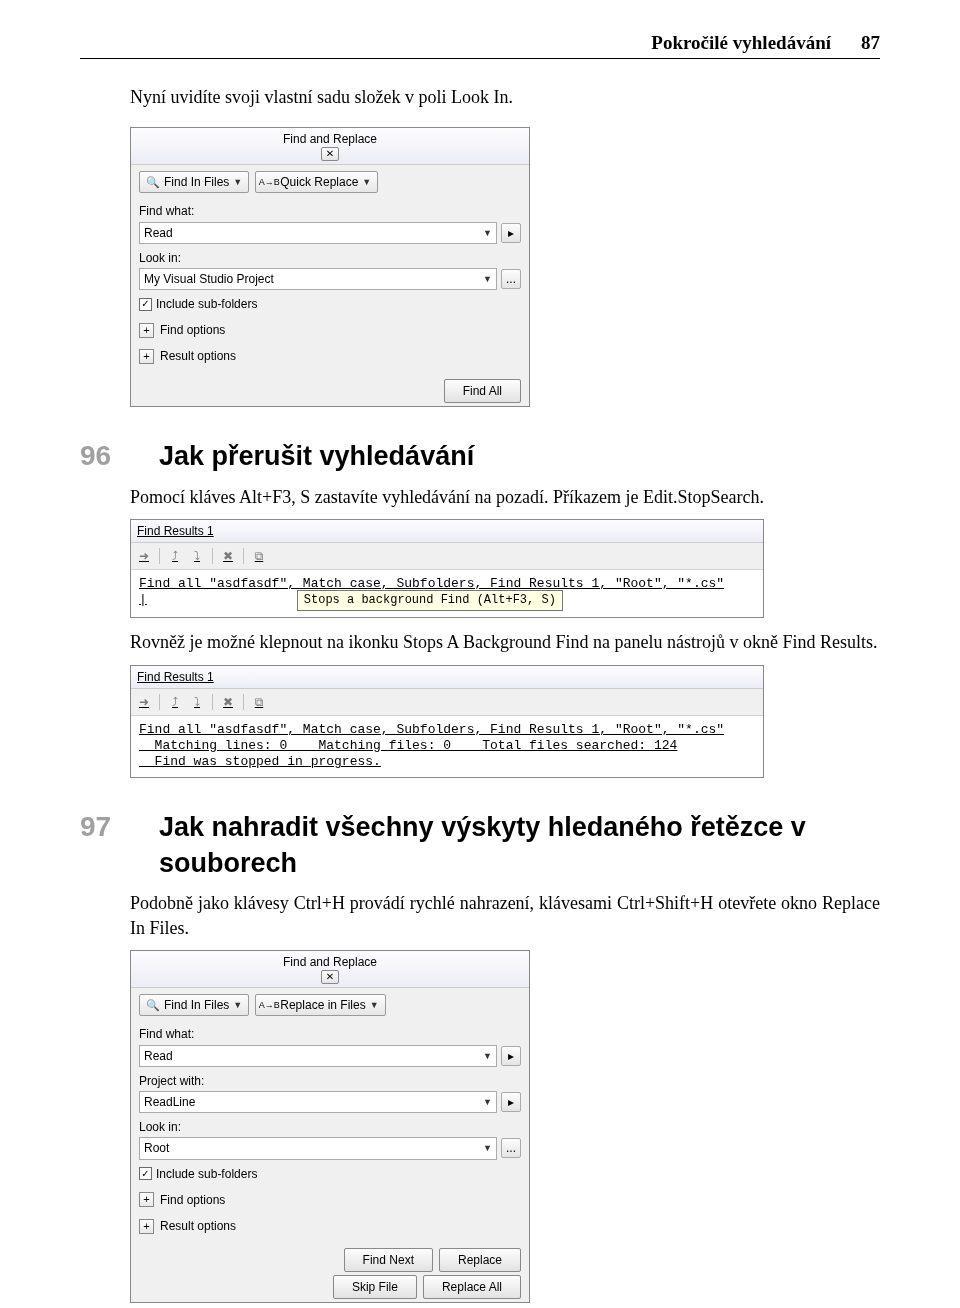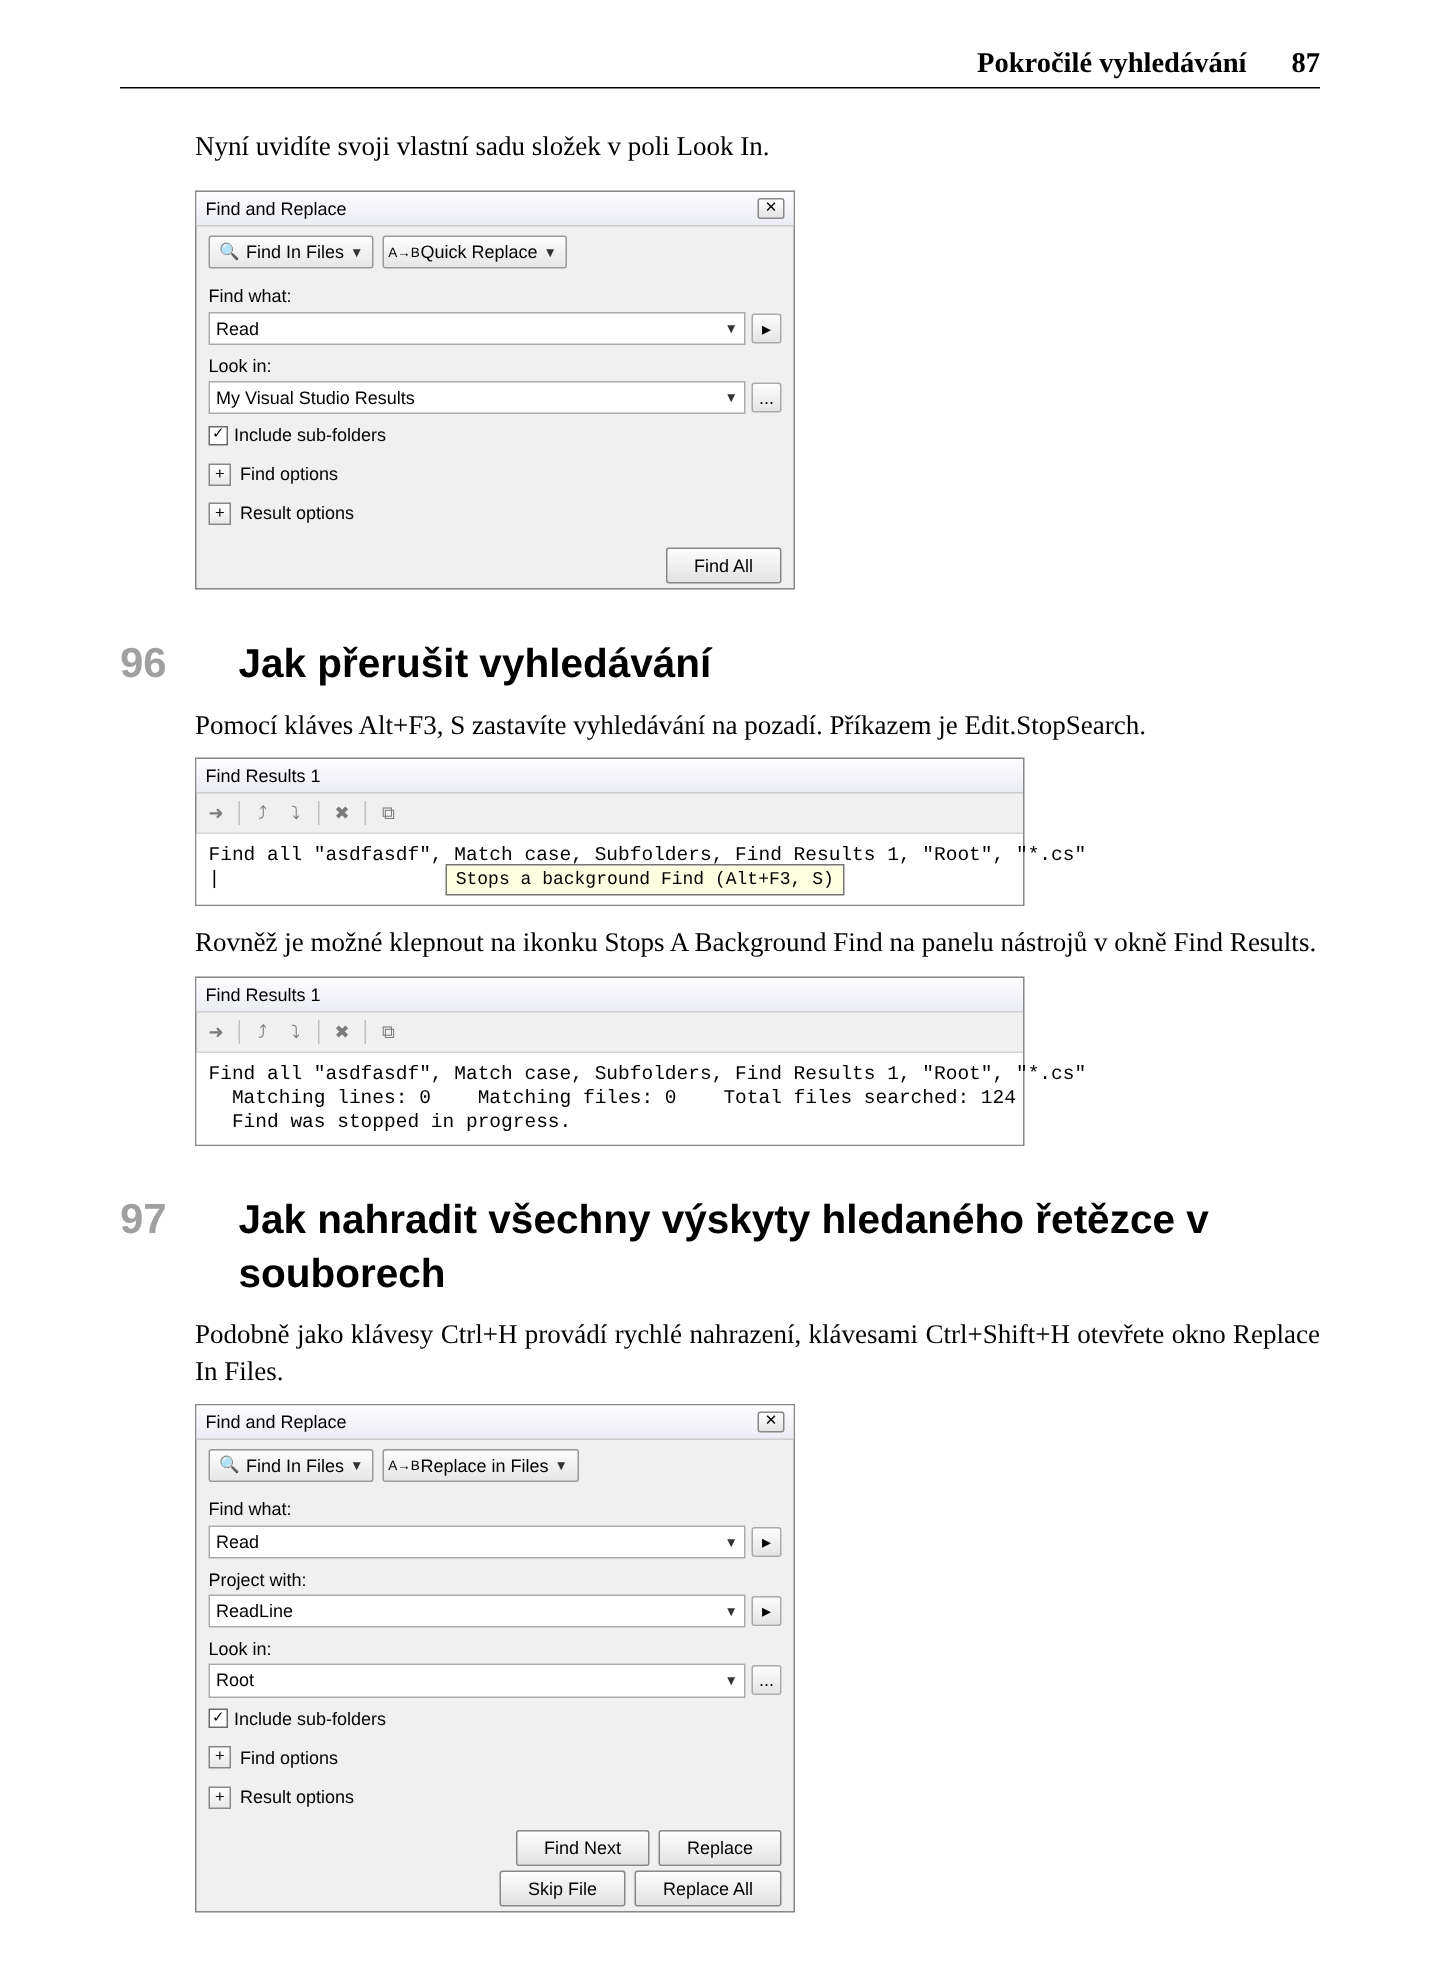--- a/index.html
+++ b/index.html
@@ -47,21 +47,21 @@
     font-family: "Segoe UI", Tahoma, sans-serif;
     font-size: 12px;
     color: #000;
     background: #f0f0f0;
     margin-bottom: 12px;
   }
   .dlg-titlebar {
     background: linear-gradient(#fdfdff,#ececf5);
     border-bottom: 1px solid #ccc;
     padding: 3px 6px;
-    display: flex; justify-content: space-between; align-items: center;
+    display: flex; justify-content: space-between; align-items: center; flex-direction: column;
   }
   .close-x {
     width: 18px; height: 14px; border: 1px solid #888;
     display: flex; align-items: center; justify-content: center;
     font-size: 10px; background: linear-gradient(#fff,#e4e4e4);
     border-radius: 2px;
   }
   .dlg-body { padding: 6px 8px 10px 8px; }
   .toolbar-row { display:flex; gap:6px; margin-bottom:10px; }
   .tool-btn {
@@ -105,21 +105,21 @@
     width:18px; height:18px; display:flex; align-items:center; justify-content:center;
     font-size:12px; color:#7a7a7a;
   }
   .sep { width:1px; height:16px; background:#c0c0c0; margin:0 2px;}
   .mono { font-family:"Courier New", monospace; font-size:13px; padding:6px 8px; white-space:pre; line-height:1.25; background:#fff;}
   .tooltip {
     border:1px solid #767676; background:#ffffe1; padding:2px 6px; font-size:12px;
     display:inline-block; margin-left:150px; margin-top:-2px;
   }
   .dlg1 { width:400px; }
-  .panel1 { width:553px; }
+  .panel1 { width:634px;text-decoration:underline; }
   .dlg3 { width:400px; }
 </style>
 </head>
 <body>
 
 <div class="page-header">
   <span class="title">Pokročilé vyhledávání</span>
   <span class="num">87</span>
 </div>
 
@@ -149,21 +149,21 @@
         <span>Read</span>
         <span class="drop-arr">▼</span>
       </div>
       <div class="sq-btn">
           <span>▸</span>
         </div>
     </div>
     <div class="field-label">Look in:</div>
     <div class="field-row">
       <div class="combo">
-        <span>My Visual Studio Results</span>
+        <span>My Visual Studio Project</span>
         <span class="drop-arr">▼</span>
       </div>
       <div class="sq-btn">
           <span>...</span>
         </div>
     </div>
     <div class="check-row">
       <span class="checkbox">
           <span>✓</span>
         </span>

